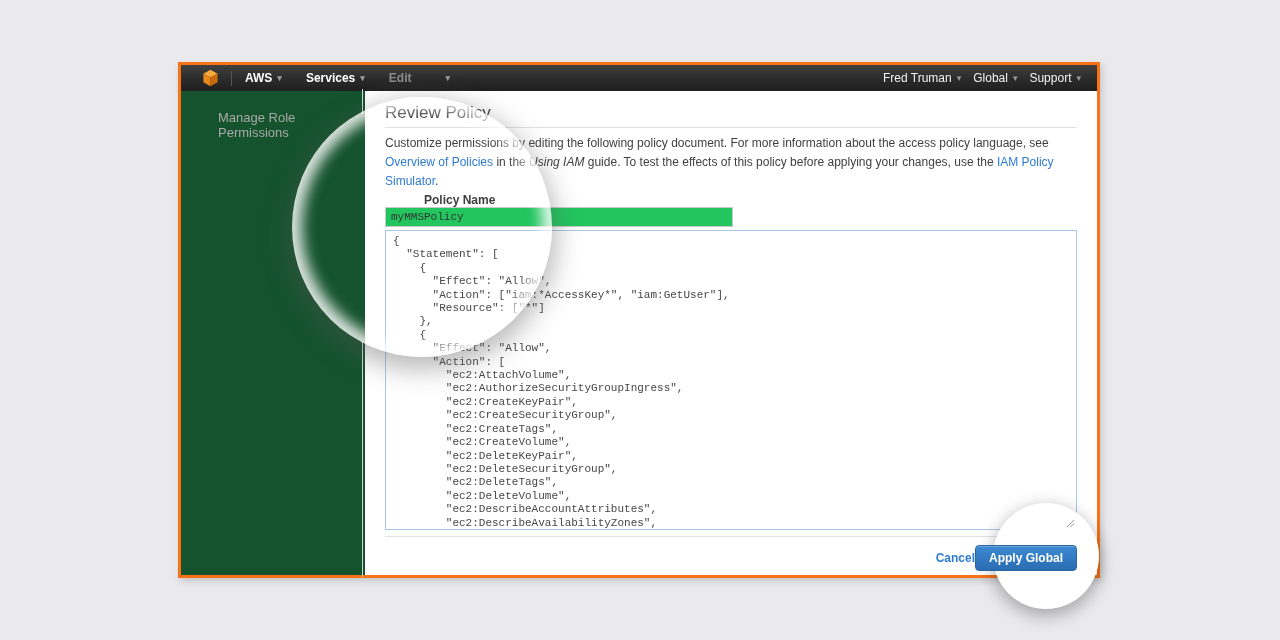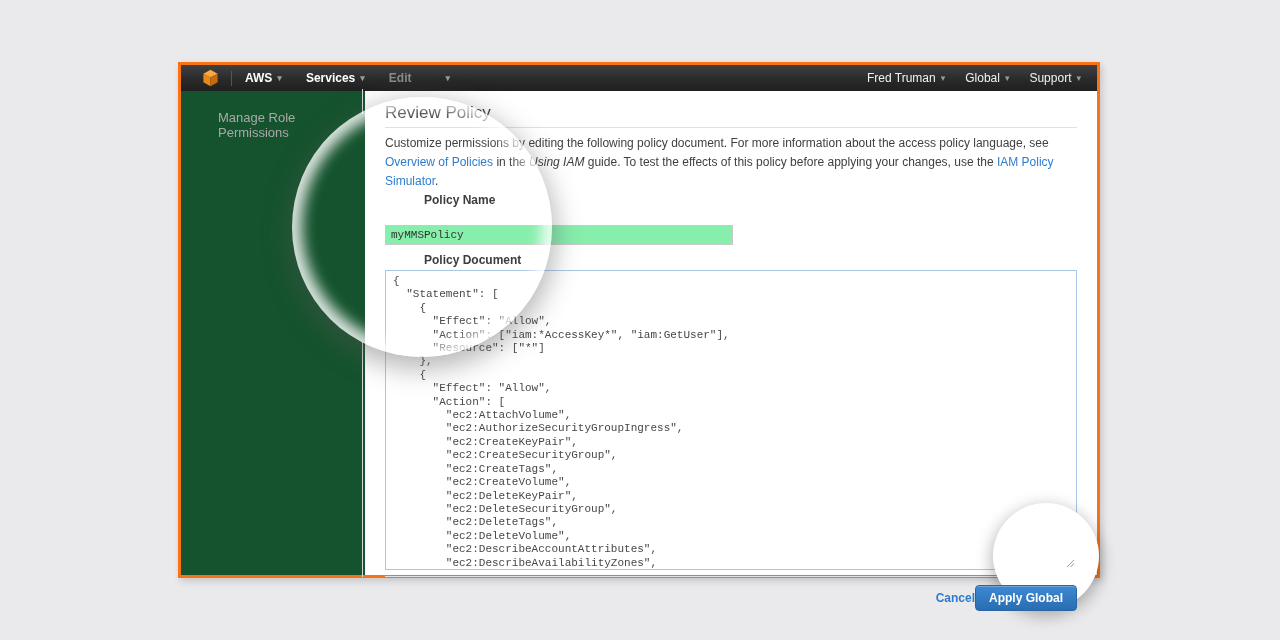--- a/index.html
+++ b/index.html
@@ -25,42 +25,42 @@
     display:flex; align-items:center; padding:0 16px 0 20px;
   }
   .logo { width:19px; height:20px; display:block; }
   .nav-sep { width:1px; height:15px; background:#555; margin:0 13px 0 11px; }
   .nav-item {
     color:#ffffff; font-size:12px; font-weight:bold; margin-right:24px;
     display:flex; align-items:center; gap:5px; cursor:pointer; white-space:nowrap;
   }
   .nav-item .caret { color:#9b9b9b; font-size:9px; line-height:1; }
   .nav-item.dim { color:#8b8b8b;gap:34px; }
-  .nav-right { margin-left:auto; display:flex; gap:20px;text-align:right; }
+  .nav-right { margin-left:auto; display:flex; gap:12px;text-align:right; }
   .nav-right .nav-item { font-weight:normal; margin-right:0; color:#f2f2f2; }
 
   
   .sidebar { position:absolute; left:0; top:26px; width:184px; bottom:0; background:#14532d; }
   .sidebar-title { padding:19px 0 0 37px; font-size:13px; color:#a9a9a9; }
   .divider-seg { position:absolute; width:1px; background:#d8d8d8; }
   #div-seg1 { left:362px; top:89px; height:25px; }
   #div-seg2 { left:362px; top:342px; height:235px; }
 
   
   .main { position:absolute; left:184px; top:26px; right:0; bottom:0; padding:12px 20px 0; }
   .page-title { font-size:17px; font-weight:normal; color:#3d3d3d; line-height:19px; }
   .title-rule { border:none; border-top:1px solid #e0e0e0; margin-top:5px; }
   .desc { margin-top:6px; font-size:12px; line-height:19px; color:#3f3f3f; }
   .desc .link { color:#2e7cd0; cursor:pointer; }
   .desc em { font-style:italic; }
   .field-label { margin-top:2px; font-size:12px; font-weight:bold; color:#3d3d3d; line-height:14px;padding-left:39px; }
   .field-label.doc { margin-top:8px; }
   .name-input {
-    display:block; margin-top:18px; width:348px; height:20px;
-    border:1px solid #c9c9c9; background:#86efac;
+    display:block; margin-top:0; width:348px; height:20px;
+    border:1px solid #c9c9c9; background:#22c55e;
     font-family:"Liberation Mono","DejaVu Sans Mono",monospace;
     font-size:11px; color:#333; padding:1px 5px;
   }
   .doc-box {
     position:relative; margin-top:3px; width:100%; height:300px;
     border:1px solid #a9c6e8; background:#fff; padding:4px 7px; cursor:text;
   }
   .doc-box pre {
     font-family:"Liberation Mono","DejaVu Sans Mono",monospace;
     font-size:11px; line-height:13.4px; color:#474747;
@@ -141,21 +141,20 @@
 
     <div class="main">
       <h1 class="page-title">Review Policy</h1>
       <hr class="title-rule">
 
       <p class="desc"><span>Customize permissions by editing the following policy document. For more information about the access policy language, see </span><span class="link">Overview of Policies</span><span> in the </span><em>Using IAM</em><span> guide. To test the effects of this policy before applying your changes, use the </span><span class="link">IAM Policy Simulator</span><span>.</span></p>
 
       <div class="field-label">Policy Name</div>
       <input class="name-input" type="text" value="myMMSPolicy" style="">
 
-      <div class="field-label doc">Policy Document</div>
       <div class="doc-box">
         <pre>{
   "Statement": [
     {
       "Effect": "Allow",
       "Action": ["iam:*AccessKey*", "iam:GetUser"],
       "Resource": ["*"]
     },
     {
       "Effect": "Allow",

